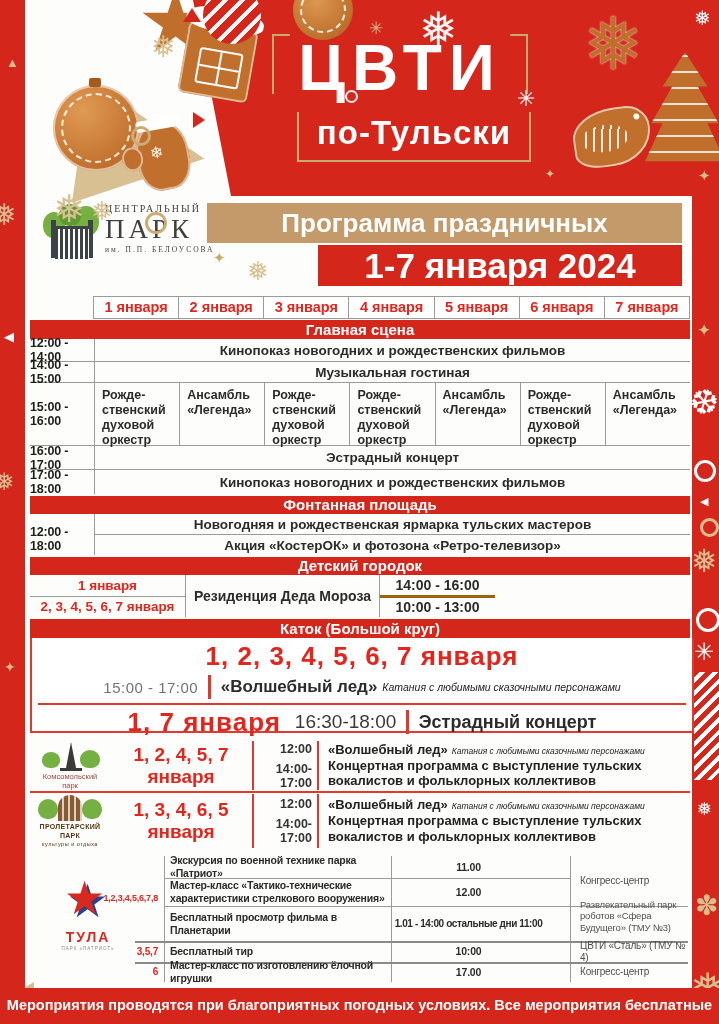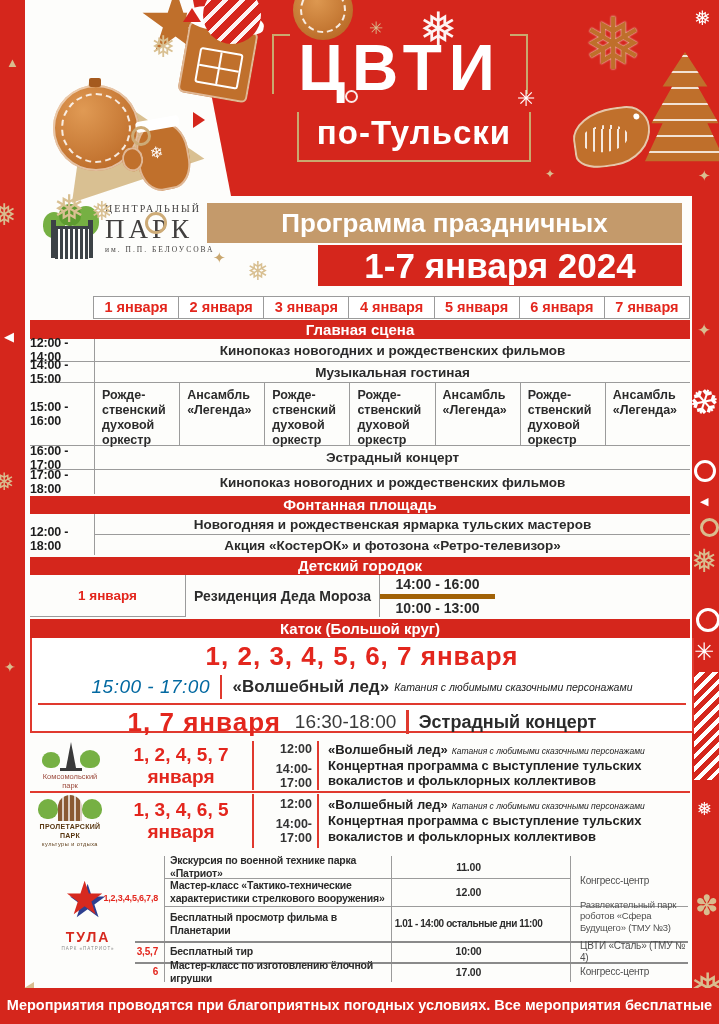--- a/index.html
+++ b/index.html
@@ -66,27 +66,27 @@
   .fs-e.first{border-bottom:1px solid #9b9b9b;}
   
   .kt-banner{top:557px;height:18px;line-height:18px;}
   .kt{top:575px;height:42px;display:flex;}
   .kt-dates{width:155px;flex:none;border-right:1px solid #9b9b9b;display:flex;flex-direction:column;}
   .kt-d{flex:1;display:flex;align-items:center;justify-content:center;color:#e3261d;font-weight:bold;font-size:13.5px;}
   .kt-d.first{border-bottom:1px solid #9b9b9b;}
   .kt-event{width:193px;flex:none;border-right:1px solid #9b9b9b;display:flex;align-items:center;justify-content:center;font-weight:bold;font-size:14px;}
   .kt-times{width:115px;flex:none;display:flex;flex-direction:column;}
   .kt-t{flex:1;display:flex;align-items:center;justify-content:center;font-weight:bold;font-size:14px;}
-  .kt-t.first{border-bottom:5px solid #a16207;}
+  .kt-t.first{border-bottom:3px solid #a16207;}
   
   .rink-banner{top:619px;height:19px;line-height:19px;}
   .rink{top:638px;height:93px;border:2px solid #e0392e;border-top:none;background:#fff;}
   .rink-dates{margin-top:3px;text-align:center;color:#e3261d;font-weight:bold;font-size:26px;letter-spacing:1px;}
   .rink-row{display:flex;align-items:center;justify-content:center;height:30px;}
-  .rink-time{font-size:19px;color:#0369a1;letter-spacing:0.5px;font-style:italic;}
+  .rink-time{font-size:15px;color:#737373;letter-spacing:0.5px;}
   .vbar{width:2.5px;height:24px;background:#e0392e;margin:0 10px;flex:none;}
   .rink-ev{font-size:17px;font-weight:800;}
   .rink-note{font-size:10.5px;font-style:italic;font-weight:500;margin-left:5px;color:#222;}
   .rink-div{height:2px;background:#e0392e;margin:1px 6px 2px;}
   .rink-dates2{font-size:26px;font-weight:bold;color:#e3261d;margin-right:14px;letter-spacing:1px;}
   .rink-time2{font-size:19px;color:#3a3a3a;}
   .rink-ev2{font-size:18px;font-weight:800;}
   
   .parks{top:740px;}
   .park-row{display:flex;align-items:center;}
@@ -239,20 +239,21 @@
       <div class="fs-events">
         <div class="fs-e first">Новогодняя и рождественская ярмарка тульских мастеров</div>
         <div class="fs-e">Акция «КостерОК» и фотозона «Ретро-телевизор»</div>
       </div>
     </div>
 
     <div class="sched rbanner kt-banner">Детский городок</div>
     <div class="sched kt">
       <div class="kt-dates">
         <div class="kt-d first">1 января</div>
+        <div class="kt-d">2, 3, 4, 5, 6, 7 января</div>
       </div>
       <div class="kt-event">Резиденция Деда Мороза</div>
       <div class="kt-times">
         <div class="kt-t first">14:00 - 16:00</div>
         <div class="kt-t">10:00 - 13:00</div>
       </div>
     </div>
 
     <div class="sched rbanner rink-banner">Каток (Большой круг)</div>
     <div class="sched rink">

